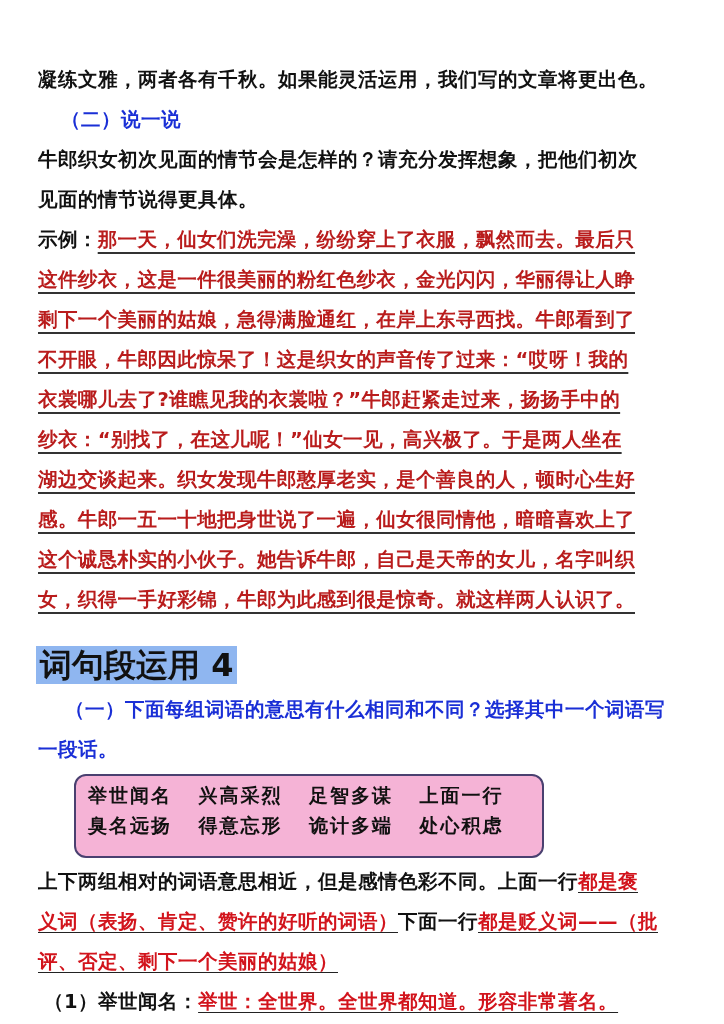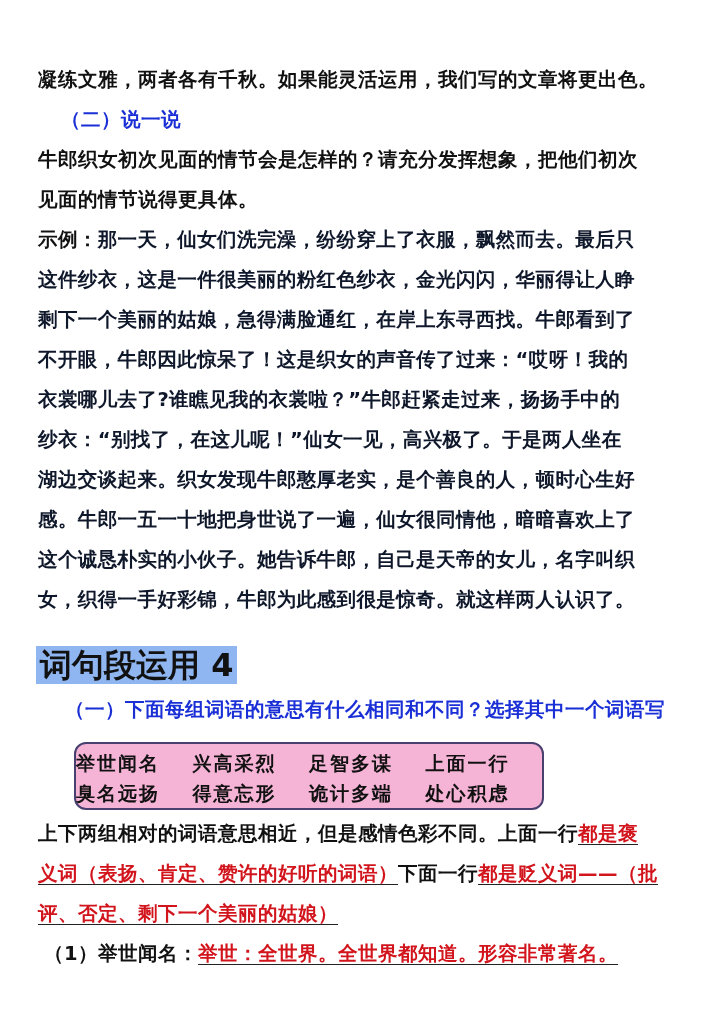--- a/index.html
+++ b/index.html
@@ -5,31 +5,31 @@
     html, body { margin: 0; padding: 0; background: #ffffff; }
     body {
       width: 724px; height: 1024px; position: relative; overflow: hidden;
       font-family: "DejaVu Sans", "Liberation Sans", sans-serif;
       color: #111111;
     }
     .page { position: absolute; left: 38px; top: 60px; width: 650px; }
     .line { font-size: 19.5px; line-height: 40px; height: 40px; white-space: nowrap; letter-spacing: 0.5px; font-weight: bold; }
     .red-ul { color: #d2141c; text-decoration: underline; text-decoration-color: #222; text-underline-offset: 4px; }
     .blue { color: #1a2fd6; }
-    .blue-ul { color: #0f172a; text-decoration-color: #333; text-decoration-thickness: 2px; text-underline-offset: 6px; }
+    .blue-ul { color: #b91c1c; text-decoration: underline; text-decoration-color: #333; text-decoration-thickness: 2px; text-underline-offset: 6px; }
     .example-line { font-size: 19.5px; line-height: 40px; height: 40px; white-space: nowrap; font-weight: bold; letter-spacing: 0.4px; }
     .heading {
       display: inline-block; background: #8fb6f0; padding: 0 4px; margin-left: -2px;
       font-size: 32px; line-height: 38px; font-weight: bold; color: #111;
     }
     .sec-heading { margin-top: 26px; height: 44px; }
     .pinkbox {
-      margin-left: 36px; width: 470px; height: 68px;
+      margin-left: 36px; width: 470px; height: 84px;
       background: #f5b3d6; border: 2px solid #4a4070; border-radius: 12px;
-      padding: 4px 0; box-sizing: border-box; margin-top: 12px; margin-bottom: 4px;
+      padding: 4px 12px; box-sizing: border-box; margin-top: 4px; margin-bottom: 4px;
     }
     .pinkrow { display: flex; font-size: 19px; font-weight: bold; line-height: 30px; height: 30px; }
     .pinkrow span { width: 120px; letter-spacing: 2px; }
   </style>
 </head>
 <body>
 
 <div class="page">
 
   <div class="line">凝练文雅，两者各有千秋。如果能灵活运用，我们写的文章将更出色。</div>
@@ -50,20 +50,21 @@
   <div class="example-line blue-ul">湖边交谈起来。织女发现牛郎憨厚老实，是个善良的人，顿时心生好</div>
   <div class="example-line blue-ul">感。牛郎一五一十地把身世说了一遍，仙女很同情他，暗暗喜欢上了</div>
   <div class="example-line blue-ul">这个诚恳朴实的小伙子。她告诉牛郎，自己是天帝的女儿，名字叫织</div>
   <div class="example-line blue-ul">女，织得一手好彩锦，牛郎为此感到很是惊奇。就这样两人认识了。</div>
 
   <div class="sec-heading">
     <span class="heading">词句段运用 4</span>
   </div>
 
   <div class="line blue" style="margin-left:4px;text-align:center;">（一）下面每组词语的意思有什么相同和不同？选择其中一个词语写</div>
+  <div class="line blue">一段话。</div>
 
   <div class="pinkbox">
     <div class="pinkrow">
       <span>举世闻名</span>
       <span>兴高采烈</span>
       <span>足智多谋</span>
       <span>上面一行</span>
     </div>
     <div class="pinkrow">
       <span>臭名远扬</span>

